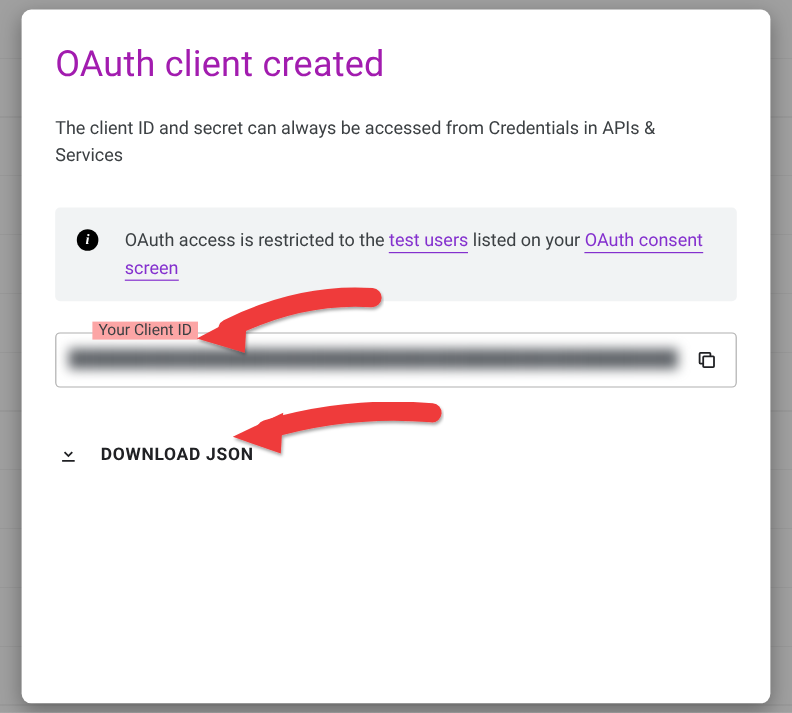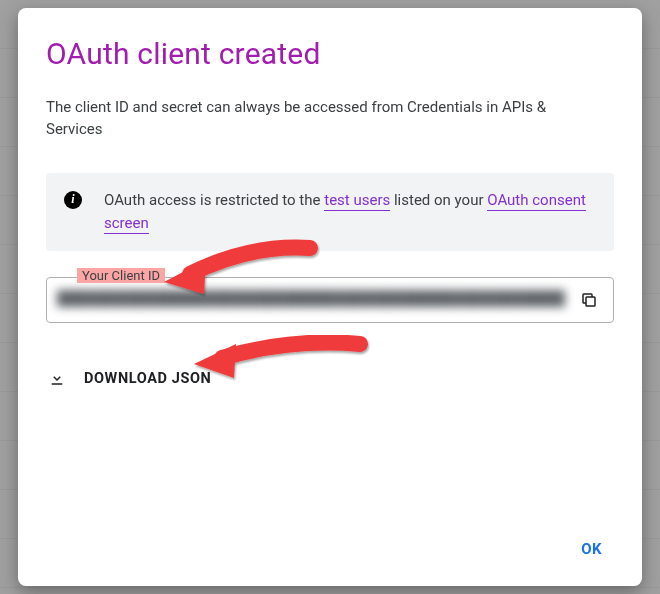--- a/index.html
+++ b/index.html
@@ -192,23 +192,20 @@
   </div>
 
 
   <div class="download-row">
     <svg class="dl-icon" viewBox="0 0 24 24" fill="#202124">
       <path d="M12 3v10.17l3.59-3.58L17 11l-5 5-5-5 1.41-1.41L12 13.17V3h0zM5 19h14v2H5v-2z"></path>
     </svg>
     <span class="download-label">DOWNLOAD JSON</span>
   </div>
 
-  <div class="footer">
-    <div class="ok-btn">OK</div>
-  </div>
 
 </div>
 
 <svg class="arrow" style="left:150px; top:236px;" width="170" height="70" viewBox="0 0 170 70">
   <defs>
     <filter id="sh1" x="-20%" y="-20%" width="140%" height="140%">
       <feDropShadow dx="1" dy="2" stdDeviation="1.2" flood-color="rgba(0,0,0,0.35)"></feDropShadow>
     </filter>
   </defs>
   <g filter="url(#sh1)">

